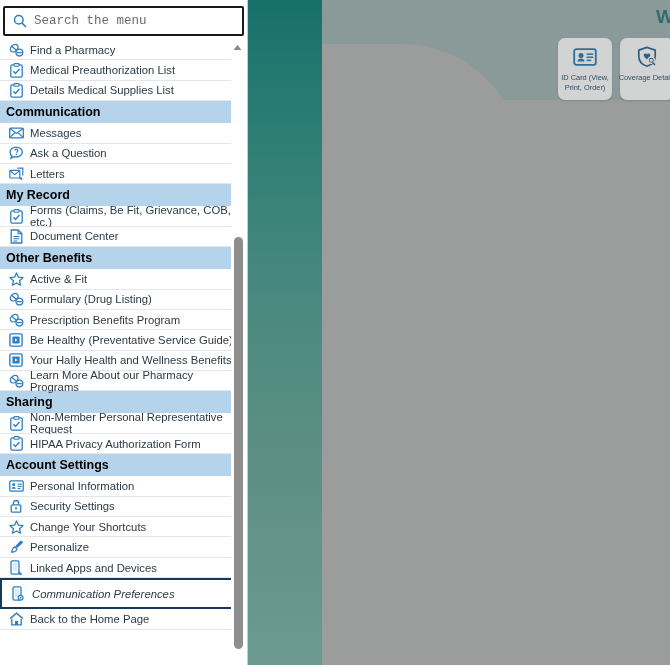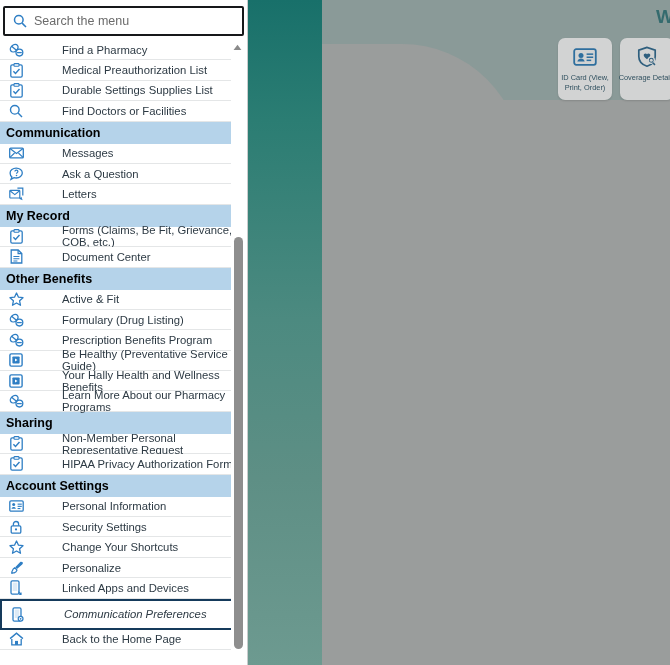--- a/index.html
+++ b/index.html
@@ -116,21 +116,21 @@
     border: 2px solid #16181a;
     border-radius: 2px;
     display: flex;
     align-items: center;
     padding: 0 8px;
     background: #fff;
   }
   .search-input {
     border: none;
     outline: none;
-    font-family: Liberation Sans, sans-serif;
+    font-family: Liberation Mono, monospace;
     font-size: 12.5px;
     color: #4b4b4b;
     background: transparent;
     flex: 1;
     margin-left: 7px;
   }
   .search-input::placeholder { color: #6b6b6b; }
 
   .menu-scroll {
     position: absolute;
@@ -157,21 +157,20 @@
     height: 20.4px;
     display: flex;
     align-items: center;
     padding-left: 6px;
     border-bottom: 1px solid #e4e6e7;
     background: #fff;
     font-size: 11.3px;
     color: #2d3a44;
     cursor: pointer;
     position: relative;
-    gap: 32px;
   }
   .menu-item .mi-ico {
     width: 20px;
     min-width: 20px;
     height: 15px;
     display: flex;
     align-items: center;
     justify-content: center;
     margin-right: 4px;
   }
@@ -288,30 +287,21 @@
             <span>Medical Preauthorization List</span>
           </div>
           <div class="menu-item">
             <span class="mi-ico">
               <svg width="13" height="15" viewBox="0 0 13 15">
       <rect x="0.8" y="1.8" width="11.4" height="12.4" rx="1.4" fill="none" stroke="#2e7ec4" stroke-width="1.3"></rect>
       <rect x="4" y="0.6" width="5" height="2.6" rx=".8" fill="#fff" stroke="#2e7ec4" stroke-width="1.1"></rect>
       <path d="M3.4 8.2l2.1 2.2 4-4.4" fill="none" stroke="#2e7ec4" stroke-width="1.4"></path>
     </svg>
             </span>
-            <span>Durable Settings Supplies List</span>
-          </div>
-          <div class="menu-item">
-            <span class="mi-ico">
-              <svg width="14" height="14" viewBox="0 0 14 14">
-      <circle cx="5.8" cy="5.8" r="4.3" fill="none" stroke="#2e7ec4" stroke-width="1.4"></circle>
-      <line x1="9.1" y1="9.1" x2="13" y2="13" stroke="#2e7ec4" stroke-width="1.4"></line>
-    </svg>
-            </span>
-            <span>Find Doctors or Facilities</span>
+            <span>Details Medical Supplies List</span>
           </div>
           <div class="sec-header">Communication</div>
           <div class="menu-item">
             <span class="mi-ico">
               <svg width="15" height="12" viewBox="0 0 15 12">
       <rect x="0.7" y="1.1" width="13.6" height="9.8" rx="1" fill="none" stroke="#2e7ec4" stroke-width="1.3"></rect>
       <path d="M1 1.6 7.5 6.6 14 1.6" fill="none" stroke="#2e7ec4" stroke-width="1.2"></path>
       <path d="M1 10.4 5.6 6M14 10.4 9.4 6" fill="none" stroke="#2e7ec4" stroke-width="1.1"></path>
     </svg>
             </span>

